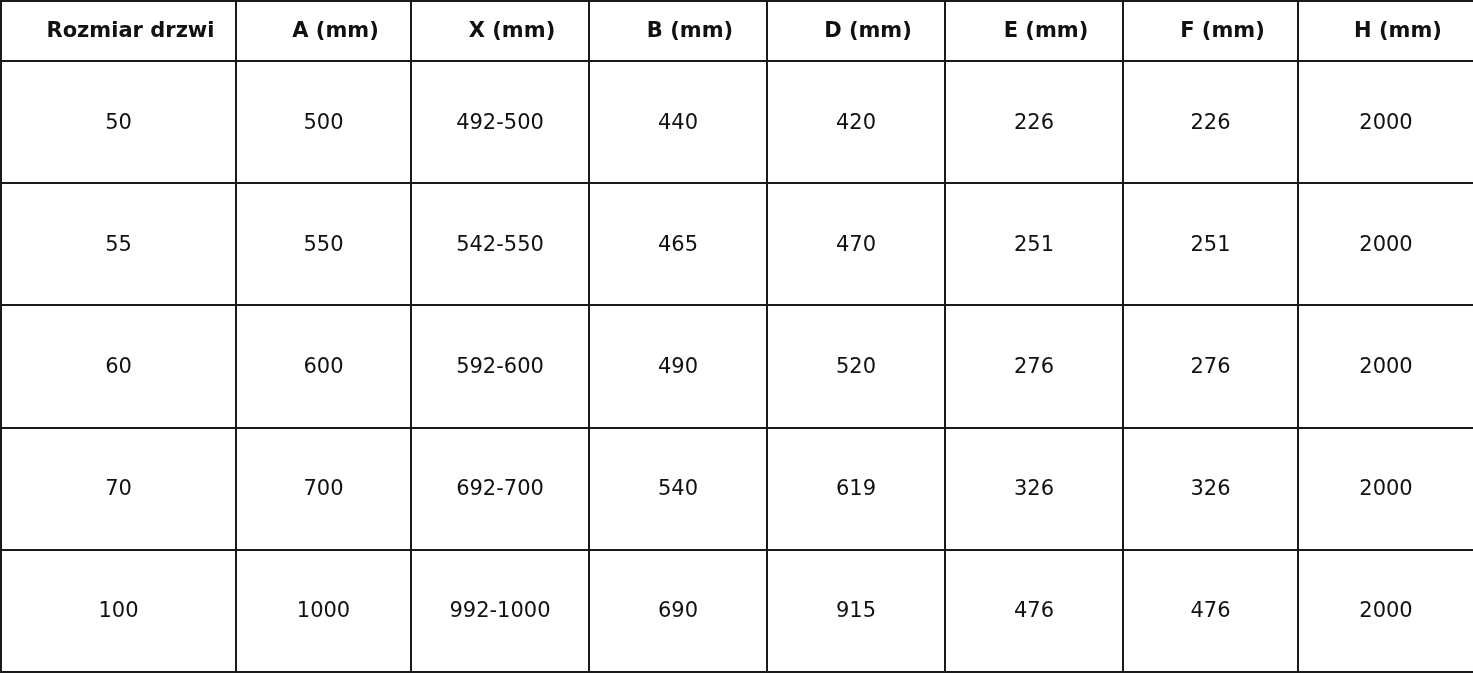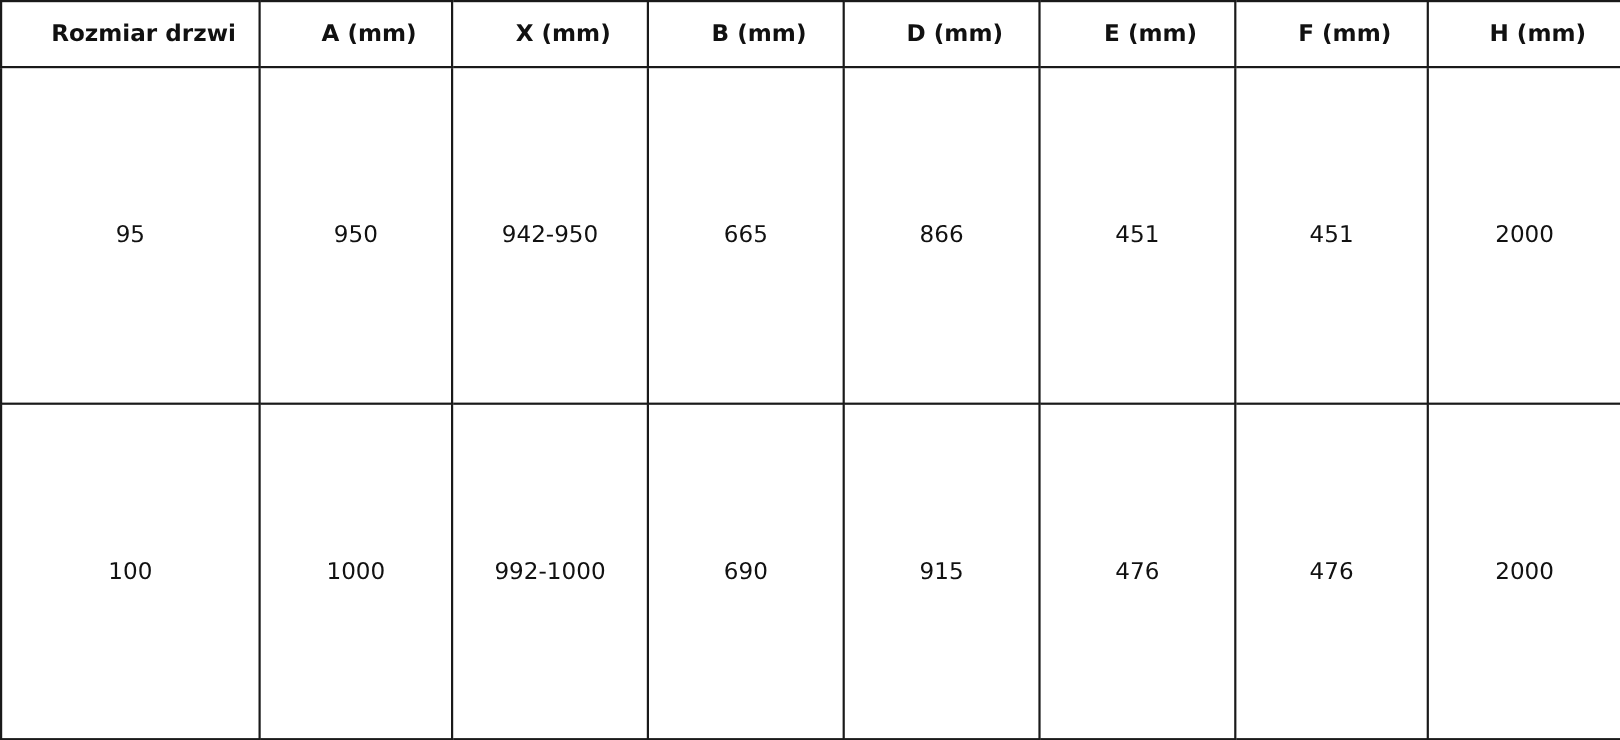--- a/index.html
+++ b/index.html
@@ -75,27 +75,57 @@
         <th>X (mm)</th>
         <th>B (mm)</th>
         <th>D (mm)</th>
         <th>E (mm)</th>
         <th>F (mm)</th>
         <th>H (mm)</th>
       </tr>
     </thead>
     <tbody>
       <tr>
-        <td>95</td>
-        <td>950</td>
-        <td>942-950</td>
-        <td>665</td>
-        <td>866</td>
-        <td>451</td>
-        <td>451</td>
+        <td>50</td>
+        <td>500</td>
+        <td>492-500</td>
+        <td>440</td>
+        <td>420</td>
+        <td>226</td>
+        <td>226</td>
+        <td>2000</td>
+      </tr>
+      <tr>
+        <td>55</td>
+        <td>550</td>
+        <td>542-550</td>
+        <td>465</td>
+        <td>470</td>
+        <td>251</td>
+        <td>251</td>
+        <td>2000</td>
+      </tr>
+      <tr>
+        <td>60</td>
+        <td>600</td>
+        <td>592-600</td>
+        <td>490</td>
+        <td>520</td>
+        <td>276</td>
+        <td>276</td>
+        <td>2000</td>
+      </tr>
+      <tr>
+        <td>70</td>
+        <td>700</td>
+        <td>692-700</td>
+        <td>540</td>
+        <td>619</td>
+        <td>326</td>
+        <td>326</td>
         <td>2000</td>
       </tr>
       <tr>
         <td>100</td>
         <td>1000</td>
         <td>992-1000</td>
         <td>690</td>
         <td>915</td>
         <td>476</td>
         <td>476</td>

